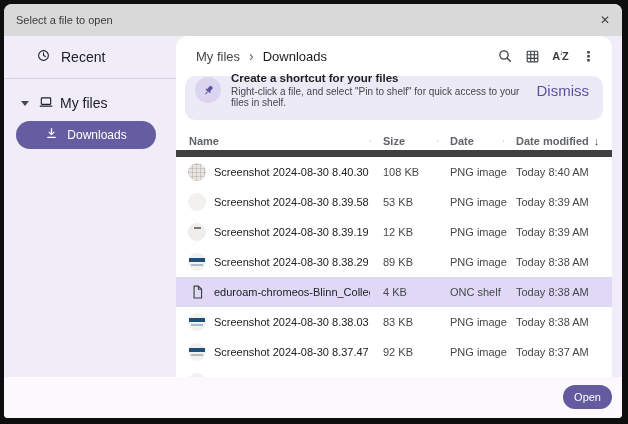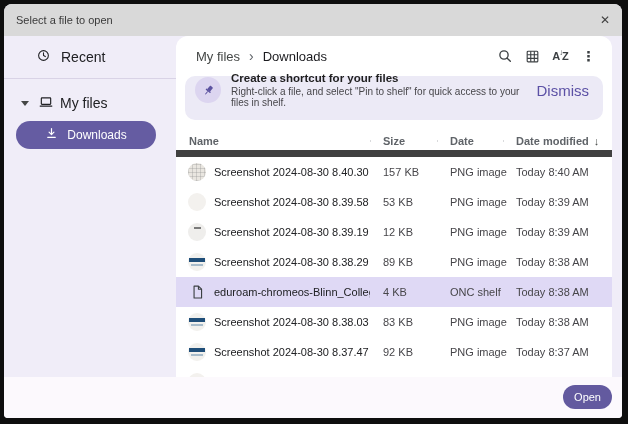--- a/index.html
+++ b/index.html
@@ -206,21 +206,21 @@
               <span class="sort-arrow">↓</span>
             </div>
           </div>
 
           <div class="rowlist">
               <div class="row">
                 <div class="name-cell">
                   <span class="thumb thumb-grid"></span>
                   <span class="fname">Screenshot 2024-08-30 8.40.30 AM...</span>
                 </div>
-                <div class="cell">157 KB</div>
+                <div class="cell">108 KB</div>
                 <div class="cell">PNG image</div>
                 <div class="cell">Today 8:40 AM</div>
               </div>
               <div class="row">
                 <div class="name-cell">
                   <span class="thumb thumb-plain"></span>
                   <span class="fname">Screenshot 2024-08-30 8.39.58 AM....</span>
                 </div>
                 <div class="cell">53 KB</div>
                 <div class="cell">PNG image</div>

